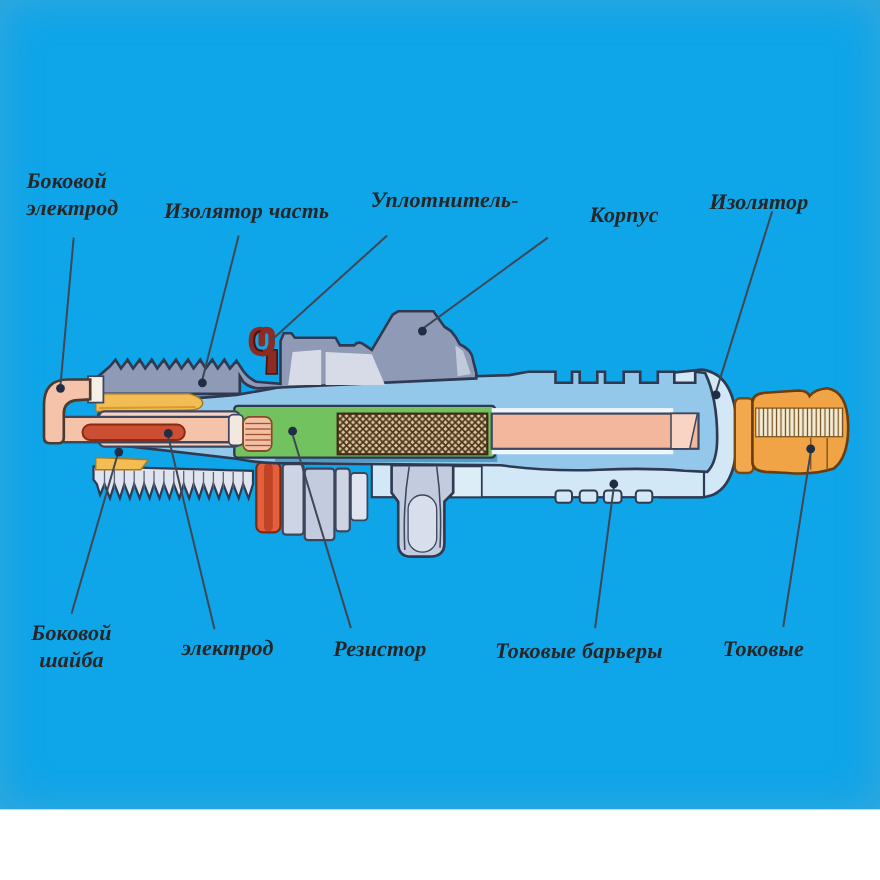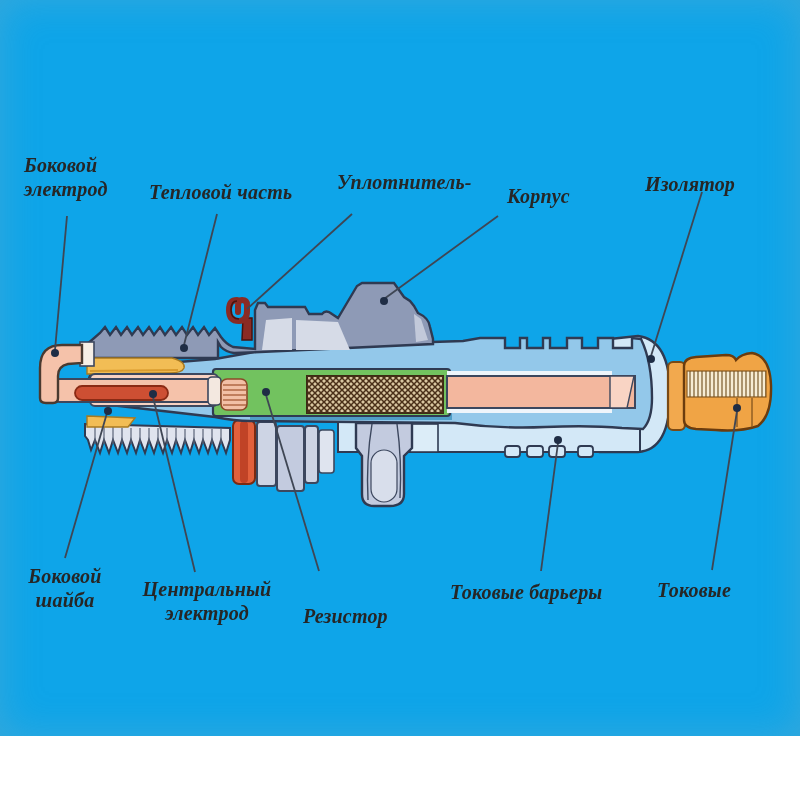--- a/index.html
+++ b/index.html
@@ -195,46 +195,45 @@
     <circle cx="737" cy="408" r="4"></circle>
   </g>
 </svg>
 
 <div class="lbl" style="left:24px;top:153px;">
   <div>Боковой</div>
   <div>электрод</div>
 </div>
 
 <div class="lbl" style="left:149px;top:180px;">
-  <div>Тепловой часть</div>
+  <div>Изолятор часть</div>
 </div>
 
 <div class="lbl" style="left:337px;top:170px;">
   <div>Уплотнитель-</div>
 </div>
 
-<div class="lbl" style="left:507px;top:184px;">
+<div class="lbl" style="left:536px;top:184px;">
   <div>Корпус</div>
 </div>
 
 <div class="lbl" style="left:645px;top:172px;">
   <div>Изолятор</div>
 </div>
 
 <div class="lbl center" style="left:15px;top:564px;width:100px;">
   <div>Боковой</div>
   <div>шайба</div>
 </div>
 
 <div class="lbl center" style="left:132px;top:577px;width:150px;">
-  <div>Центральный</div>
   <div>электрод</div>
 </div>
 
-<div class="lbl" style="left:303px;top:604px;">
+<div class="lbl" style="left:303px;top:578px;">
   <div>Резистор</div>
 </div>
 
 <div class="lbl" style="left:450px;top:580px;text-align:right;">
   <div>Токовые барьеры</div>
 </div>
 
 <div class="lbl" style="left:657px;top:578px;">
   <div>Токовые</div>
 </div>

